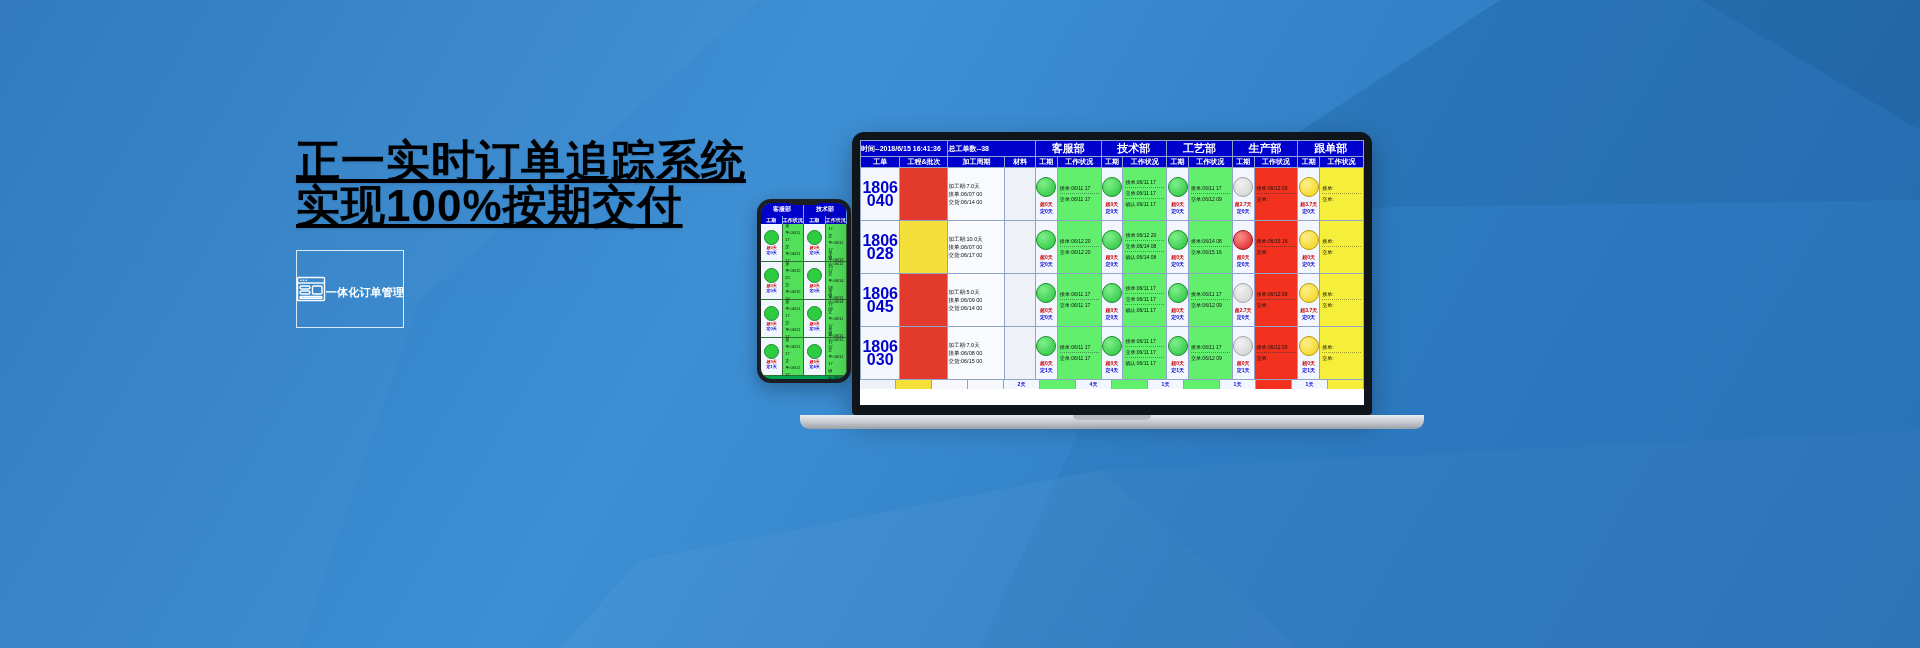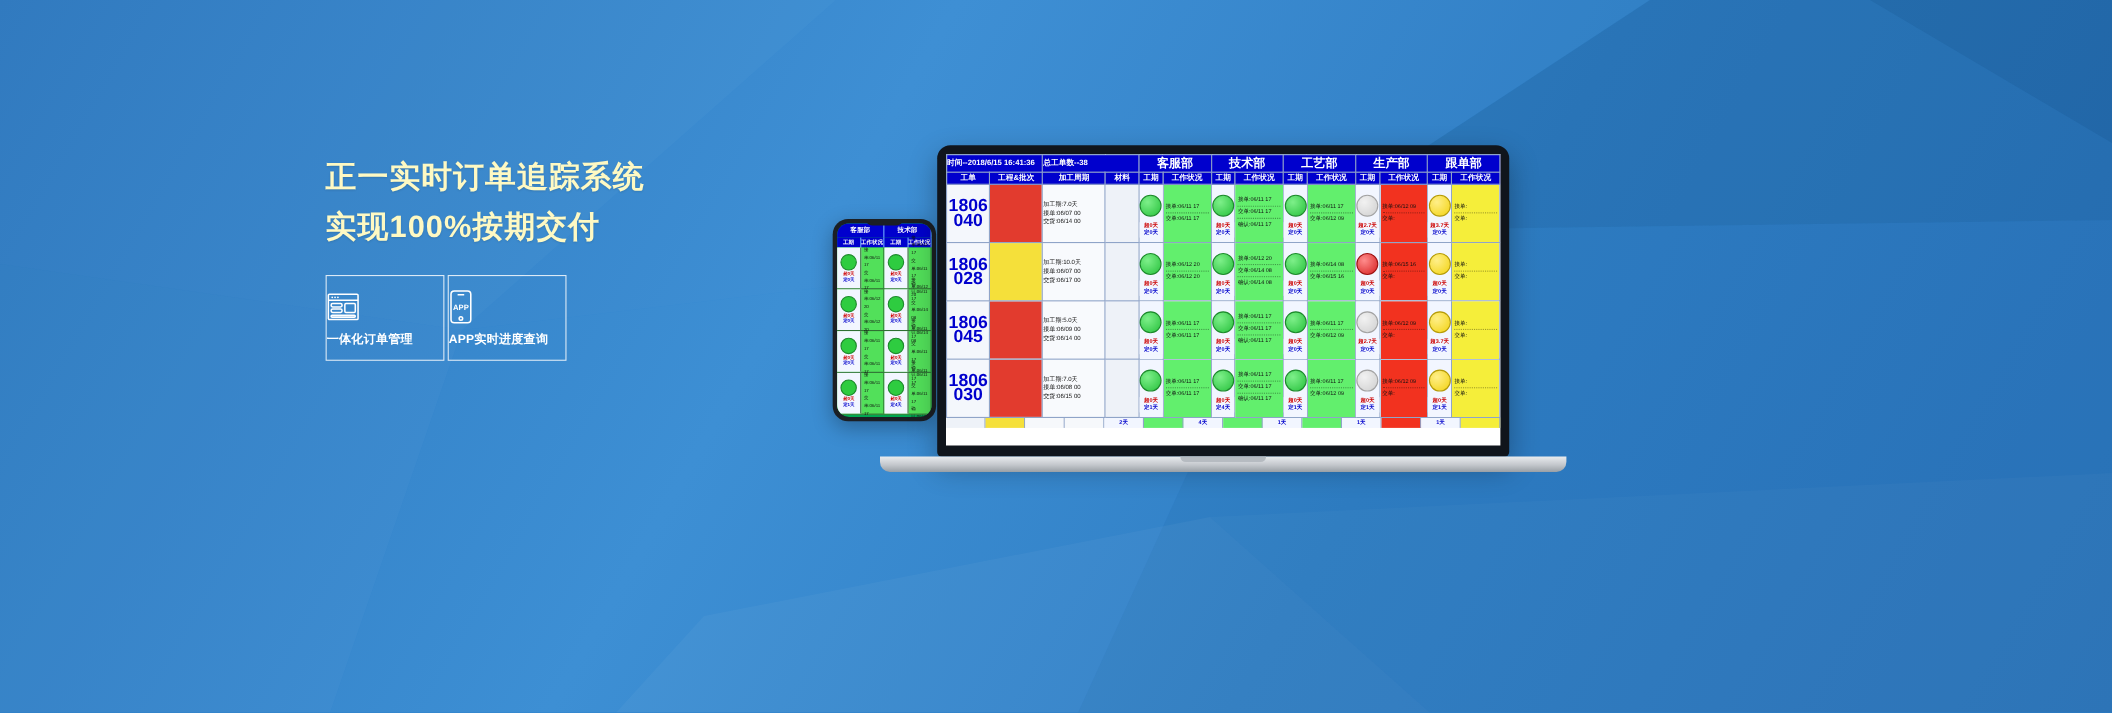--- a/index.html
+++ b/index.html
@@ -10,27 +10,27 @@
     position:relative;
   }
 
   
   .bg { position:absolute; inset:0; overflow:hidden;
         background:linear-gradient(120deg,#2a76bd 0%,#3b8ed4 38%,#2f7fc6 65%,#2a74bb 100%); }
   .bg svg { position:absolute; inset:0; width:100%; height:100%; display:block; }
 
   
   .copy { position:absolute; left:296px; top:138px; width:420px; }
-  .headline { color:#fef9c3; font-weight:bold; font-size:28px; line-height:45px;
-              letter-spacing:1px; white-space:nowrap; text-shadow:0 1px 2px rgba(0,0,0,.12); }
+  .headline { color:#000000; font-weight:bold; font-size:44px; line-height:45px;
+              letter-spacing:1px; white-space:nowrap; text-shadow:0 1px 2px rgba(0,0,0,.12);text-decoration:underline; }
   .headline .l2 { display:block; }
 
   .features { display:flex; margin-top:22px; }
   .feature { width:108px; height:78px; border:1px solid rgba(255,255,255,.82);
-             display:flex; flex-direction:column; align-items:flex-start; justify-content:center;
+             display:flex; align-items:center; justify-content:center;
              margin-right:3px; }
   .feature:last-child { margin-right:0; }
   .feat-icon { height:32px; display:flex; align-items:center; justify-content:center; }
   .feat-label { color:#ffffff; font-size:11px; font-weight:bold; margin-top:6px;
                 white-space:nowrap; letter-spacing:.2px; }
 
   
   .phone { position:absolute; left:757px; top:199px; width:94px; height:184px;
            background:#1b1f24; border-radius:14px; padding:4px 4px;
            box-shadow:0 6px 18px rgba(0,0,0,.28); }
@@ -149,31 +149,20 @@
           <rect x="4" y="10" width="10" height="3" rx="1.4"></rect>
           <rect x="4" y="15" width="10" height="3" rx="1.4"></rect>
           <rect x="16.5" y="10" width="9.5" height="8" rx="1"></rect>
           <rect x="4" y="20.5" width="22" height="1.8" rx="0.9"></rect>
         </svg>
       </div>
       <div class="feat-label">一体化订单管理</div>
     </div>
 
 
-    <div class="feature">
-      <div class="feat-icon">
-        <svg width="22" height="32" viewBox="0 0 22 32" fill="none" stroke="#ffffff" stroke-width="1.4">
-          <rect x="2" y="1.5" width="18" height="29" rx="3"></rect>
-          <line x1="8" y1="5" x2="14" y2="5"></line>
-          <circle cx="11" cy="26.5" r="1.6"></circle>
-          <text x="11" y="18.5" font-family="Liberation Sans, sans-serif" font-size="7" font-weight="bold" fill="#ffffff" stroke="none" text-anchor="middle">APP</text>
-        </svg>
-      </div>
-      <div class="feat-label">APP实时进度查询</div>
-    </div>
 
   </div>
 </div>
 
 <div class="phone">
   <div class="phone-notch"></div>
   <div class="phone-inner">
     <div class="p-head">
       <div>客服部</div>
       <div>技术部</div>

